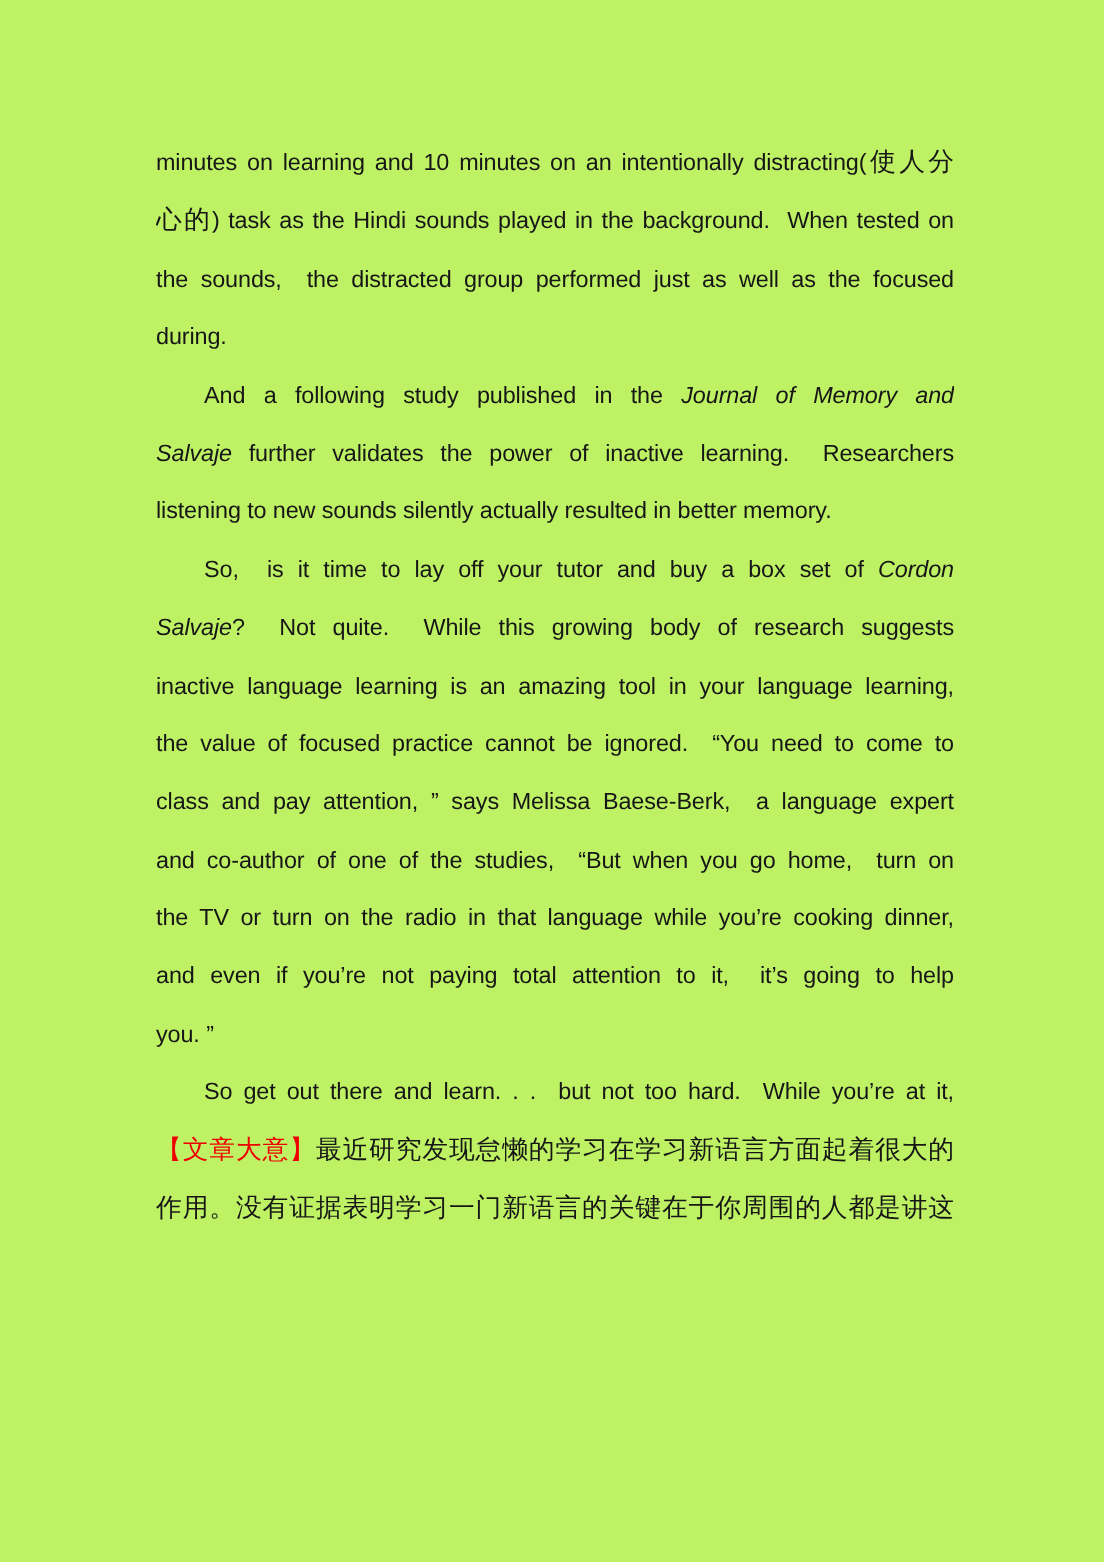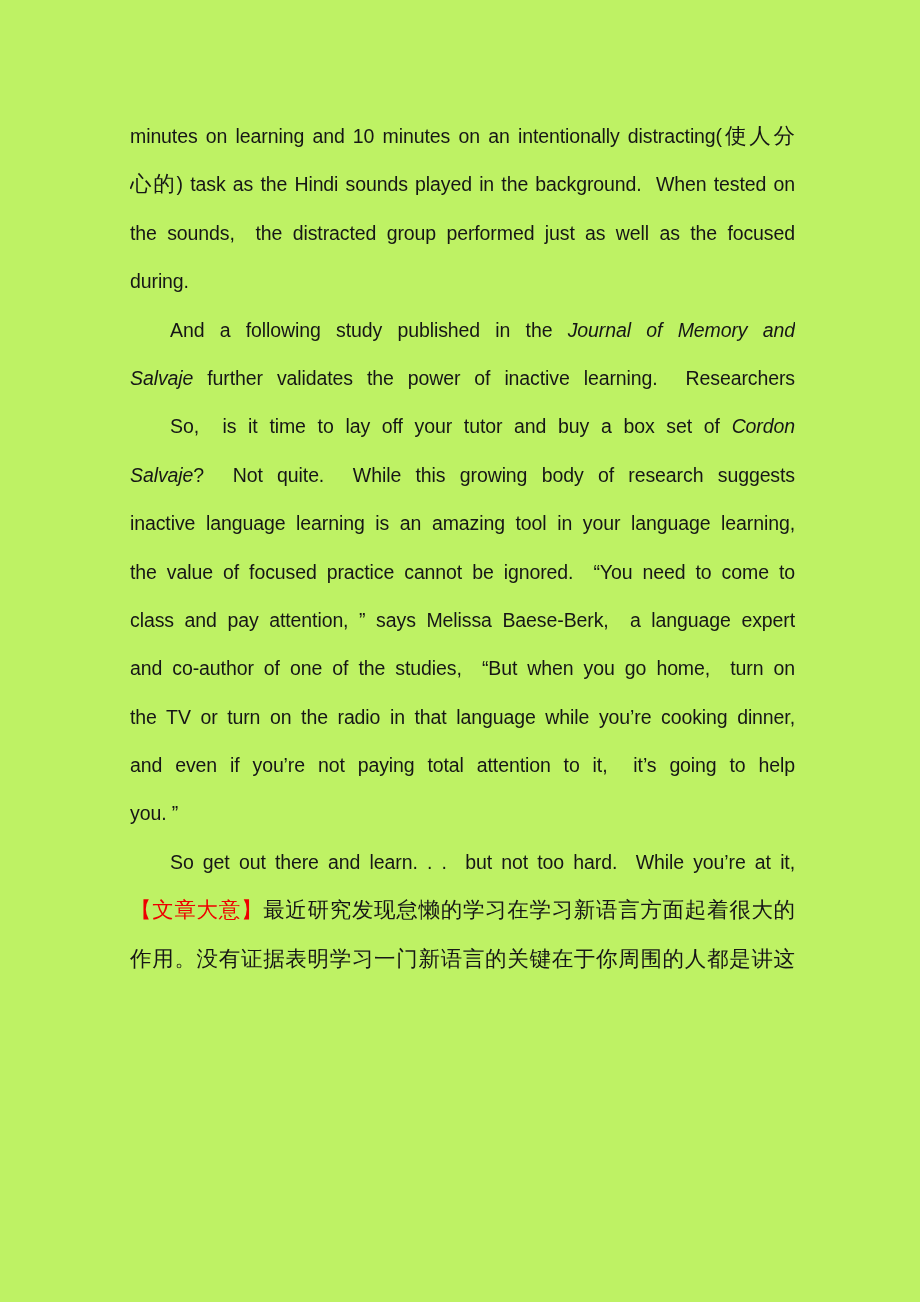--- a/index.html
+++ b/index.html
@@ -57,20 +57,21 @@
   <div class="doc-body" id="doc-body">
       <div class="para">
         <div class="line just"><span>minutes on learning and 10 minutes on an intentionally distracting(</span><span class="run-cjk">使人分</span></div>
         <div class="line just"><span class="run-cjk">心的</span><span>) task as the Hindi sounds played in the background.&nbsp; When tested on</span></div>
         <div class="line just"><span>the sounds,&nbsp; the distracted group performed just as well as the focused</span></div>
         <div class="line"><span>during.</span></div>
       </div>
       <div class="para">
         <div class="line just indent"><span>And a following study published in the </span><span class="run-italic">Journal of Memory and</span></div>
         <div class="line just"><span class="run-italic">Salvaje</span><span> further </span><span class="run-underline">validates</span><span> the power of inactive learning.&nbsp; Researchers</span></div>
+        <div class="line"><span>listening to new sounds silently actually resulted in better memory.</span></div>
       </div>
       <div class="para">
         <div class="line just indent"><span>So,&nbsp; is it time to lay off your tutor and buy a box set of </span><span class="run-italic">Cordon</span></div>
         <div class="line just"><span class="run-italic">Salvaje</span><span>?&nbsp; Not quite.&nbsp; While this growing body of research suggests</span></div>
         <div class="line just"><span>inactive language learning is an amazing tool in your language learning,</span></div>
         <div class="line just"><span>the value of focused practice cannot be ignored.&nbsp; “You need to come to</span></div>
         <div class="line just"><span>class and pay attention, ” says Melissa Baese-Berk,&nbsp; a language expert</span></div>
         <div class="line just"><span>and co-author of one of the studies,&nbsp; “But when you go home,&nbsp; turn on</span></div>
         <div class="line just"><span>the TV or turn on the radio in that language while you’re cooking dinner,</span></div>
         <div class="line just"><span>and even if you’re not paying total attention to it,&nbsp; it’s going to help</span></div>

